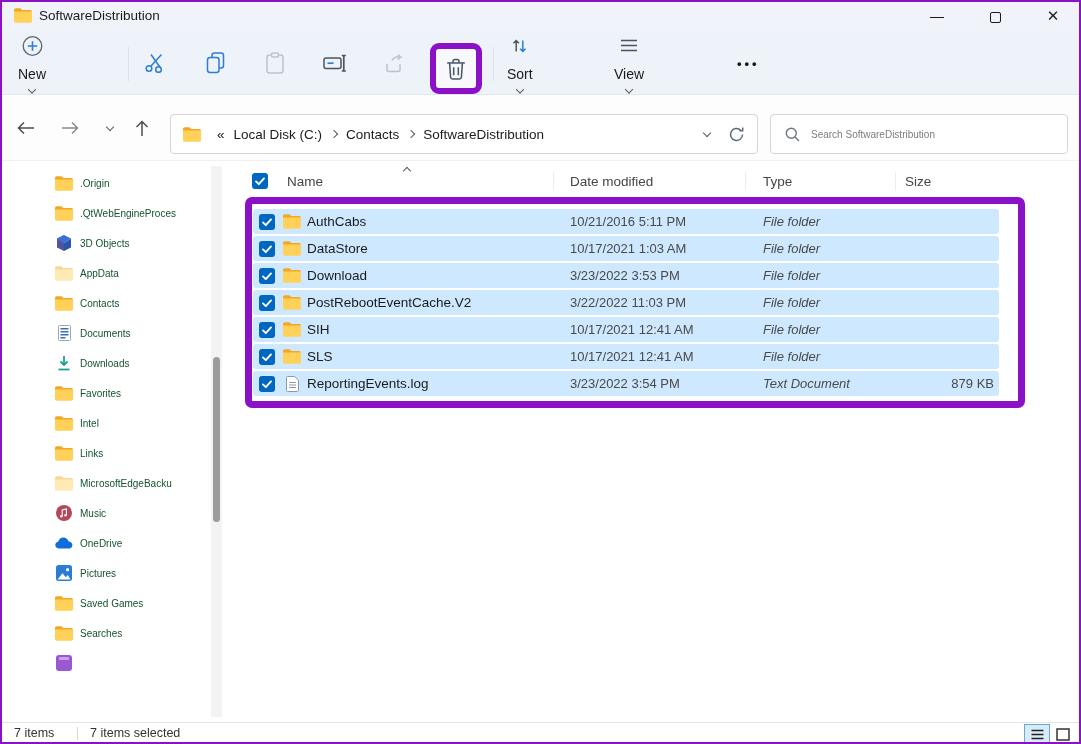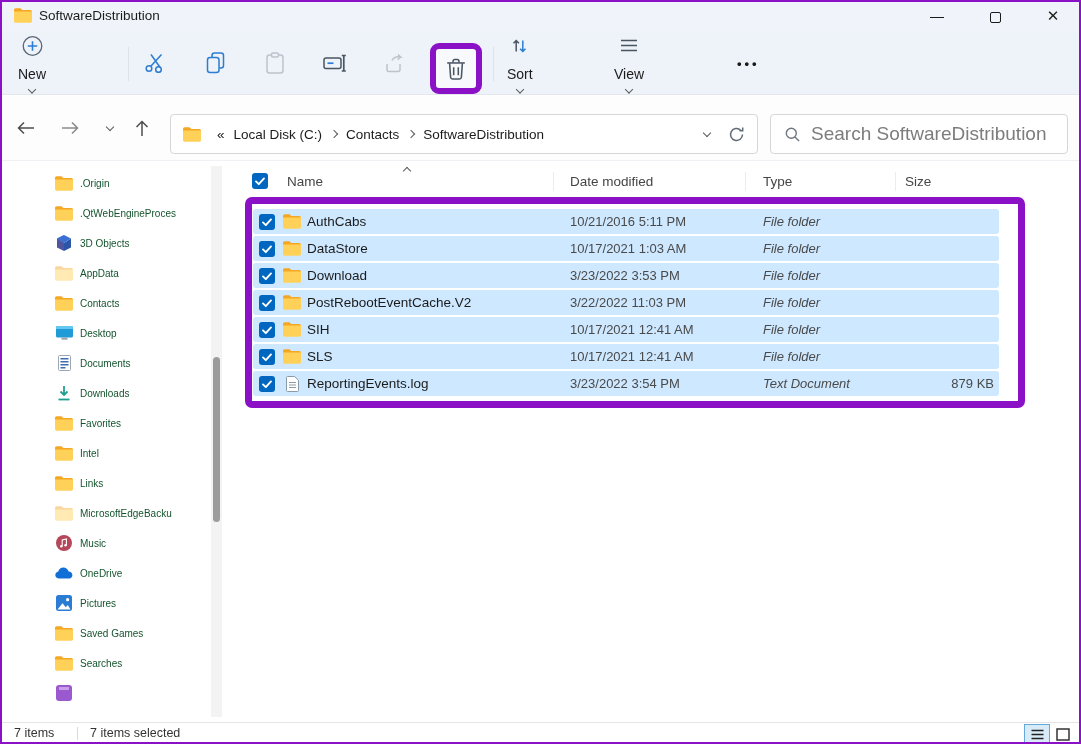--- a/index.html
+++ b/index.html
@@ -32,21 +32,21 @@
   .chev.up{transform:rotate(-135deg);margin-top:3px;}
   .delete-frame{position:absolute;left:430px;top:11px;width:52px;height:51px;border:6px solid var(--purple);border-radius:9px;background:#f7f9fd;display:flex;align-items:center;justify-content:center;}
   .more-dots{font-size:13px;font-weight:bold;letter-spacing:3px;color:#1b1b1b;}
 
   
   .addressbar{position:absolute;left:0;top:96px;width:1081px;height:65px;background:#fdfdfe;border-bottom:1px solid #eef0f3;}
   .nav-ico{position:absolute;top:50%;transform:translateY(-50%);width:28px;height:28px;display:flex;align-items:center;justify-content:center;font-size:17px;color:#4d4d4d;}
   .crumbbox{position:absolute;left:170px;top:18px;width:588px;height:40px;border:1px solid #d6d6d6;border-radius:4px;background:#fff;display:flex;align-items:center;padding:0 12px;gap:9px;font-size:13.5px;color:#1b1b1b;}
   .crumbbox .spacer{flex:1;}
   .searchbox{position:absolute;left:770px;top:18px;width:298px;height:40px;border:1px solid #d6d6d6;border-radius:4px;background:#fff;display:flex;align-items:center;padding:0 14px;gap:11px;}
-  .searchbox .ph{font-size:19px;color:#7d7d7d;white-space:nowrap;}
+  .searchbox .ph{font-size:10px;color:#7d7d7d;white-space:nowrap;}
 
   
   .content{position:absolute;left:0;top:161px;width:1081px;height:561px;background:#fff;}
 
   
   .sidebar{position:absolute;left:0;top:0;width:212px;height:561px;overflow:hidden;padding-top:7px;}
   .side-item{display:flex;align-items:center;height:30px;padding-left:55px;cursor:default;white-space:nowrap;}
   .side-icon{display:inline-flex;width:18px;height:16px;align-items:center;justify-content:center;margin-right:7px;flex:none;}
   .side-label{font-size:10px;color:#14532d;overflow:hidden;}
   .side-scroll{position:absolute;left:211px;top:5px;width:11px;height:551px;background:#f3f3f3;}
@@ -288,30 +288,20 @@
   <div class="side-item">
     <span class="side-icon">
             <svg width="18" height="15" viewBox="0 0 20 16">
               <path fill="#f5a623" d="M0 2c0-1.1.9-2 2-2h5.2l2 2H18c1.1 0 2 .9 2 2v.1H0z"></path>
               <path fill="#ffd158" d="M0 3.6h20V14c0 1.1-.9 2-2 2H2c-1.1 0-2-.9-2-2z"></path>
             </svg>
           </span>
     <span class="side-label">Contacts</span>
   </div>
 
-  <div class="side-item">
-    <span class="side-icon">
-            <svg width="17" height="15" viewBox="0 0 17 15">
-              <rect x="0" y="0" width="17" height="11.5" rx="1.5" fill="#1f9cd8"></rect>
-              <path fill="#63c7ef" d="M0 1.5C0 .7.7 0 1.5 0h14c.8 0 1.5.7 1.5 1.5V3H0z"></path>
-              <rect x="5.5" y="11.5" width="6" height="2.2" fill="#9aa4ad"></rect>
-            </svg>
-          </span>
-    <span class="side-label">Desktop</span>
-  </div>
 
   <div class="side-item">
     <span class="side-icon">
             <svg width="13" height="16" viewBox="0 0 13 16">
               <rect x="0.5" y="0.5" width="12" height="15" rx="1" fill="#fff" stroke="#9aa7b5"></rect>
               <rect x="2.5" y="3" width="8" height="1.5" fill="#3c6db0"></rect>
               <rect x="2.5" y="6" width="8" height="1.5" fill="#3c6db0"></rect>
               <rect x="2.5" y="9" width="8" height="1.5" fill="#3c6db0"></rect>
               <rect x="2.5" y="12" width="5" height="1.5" fill="#3c6db0"></rect>
             </svg>

